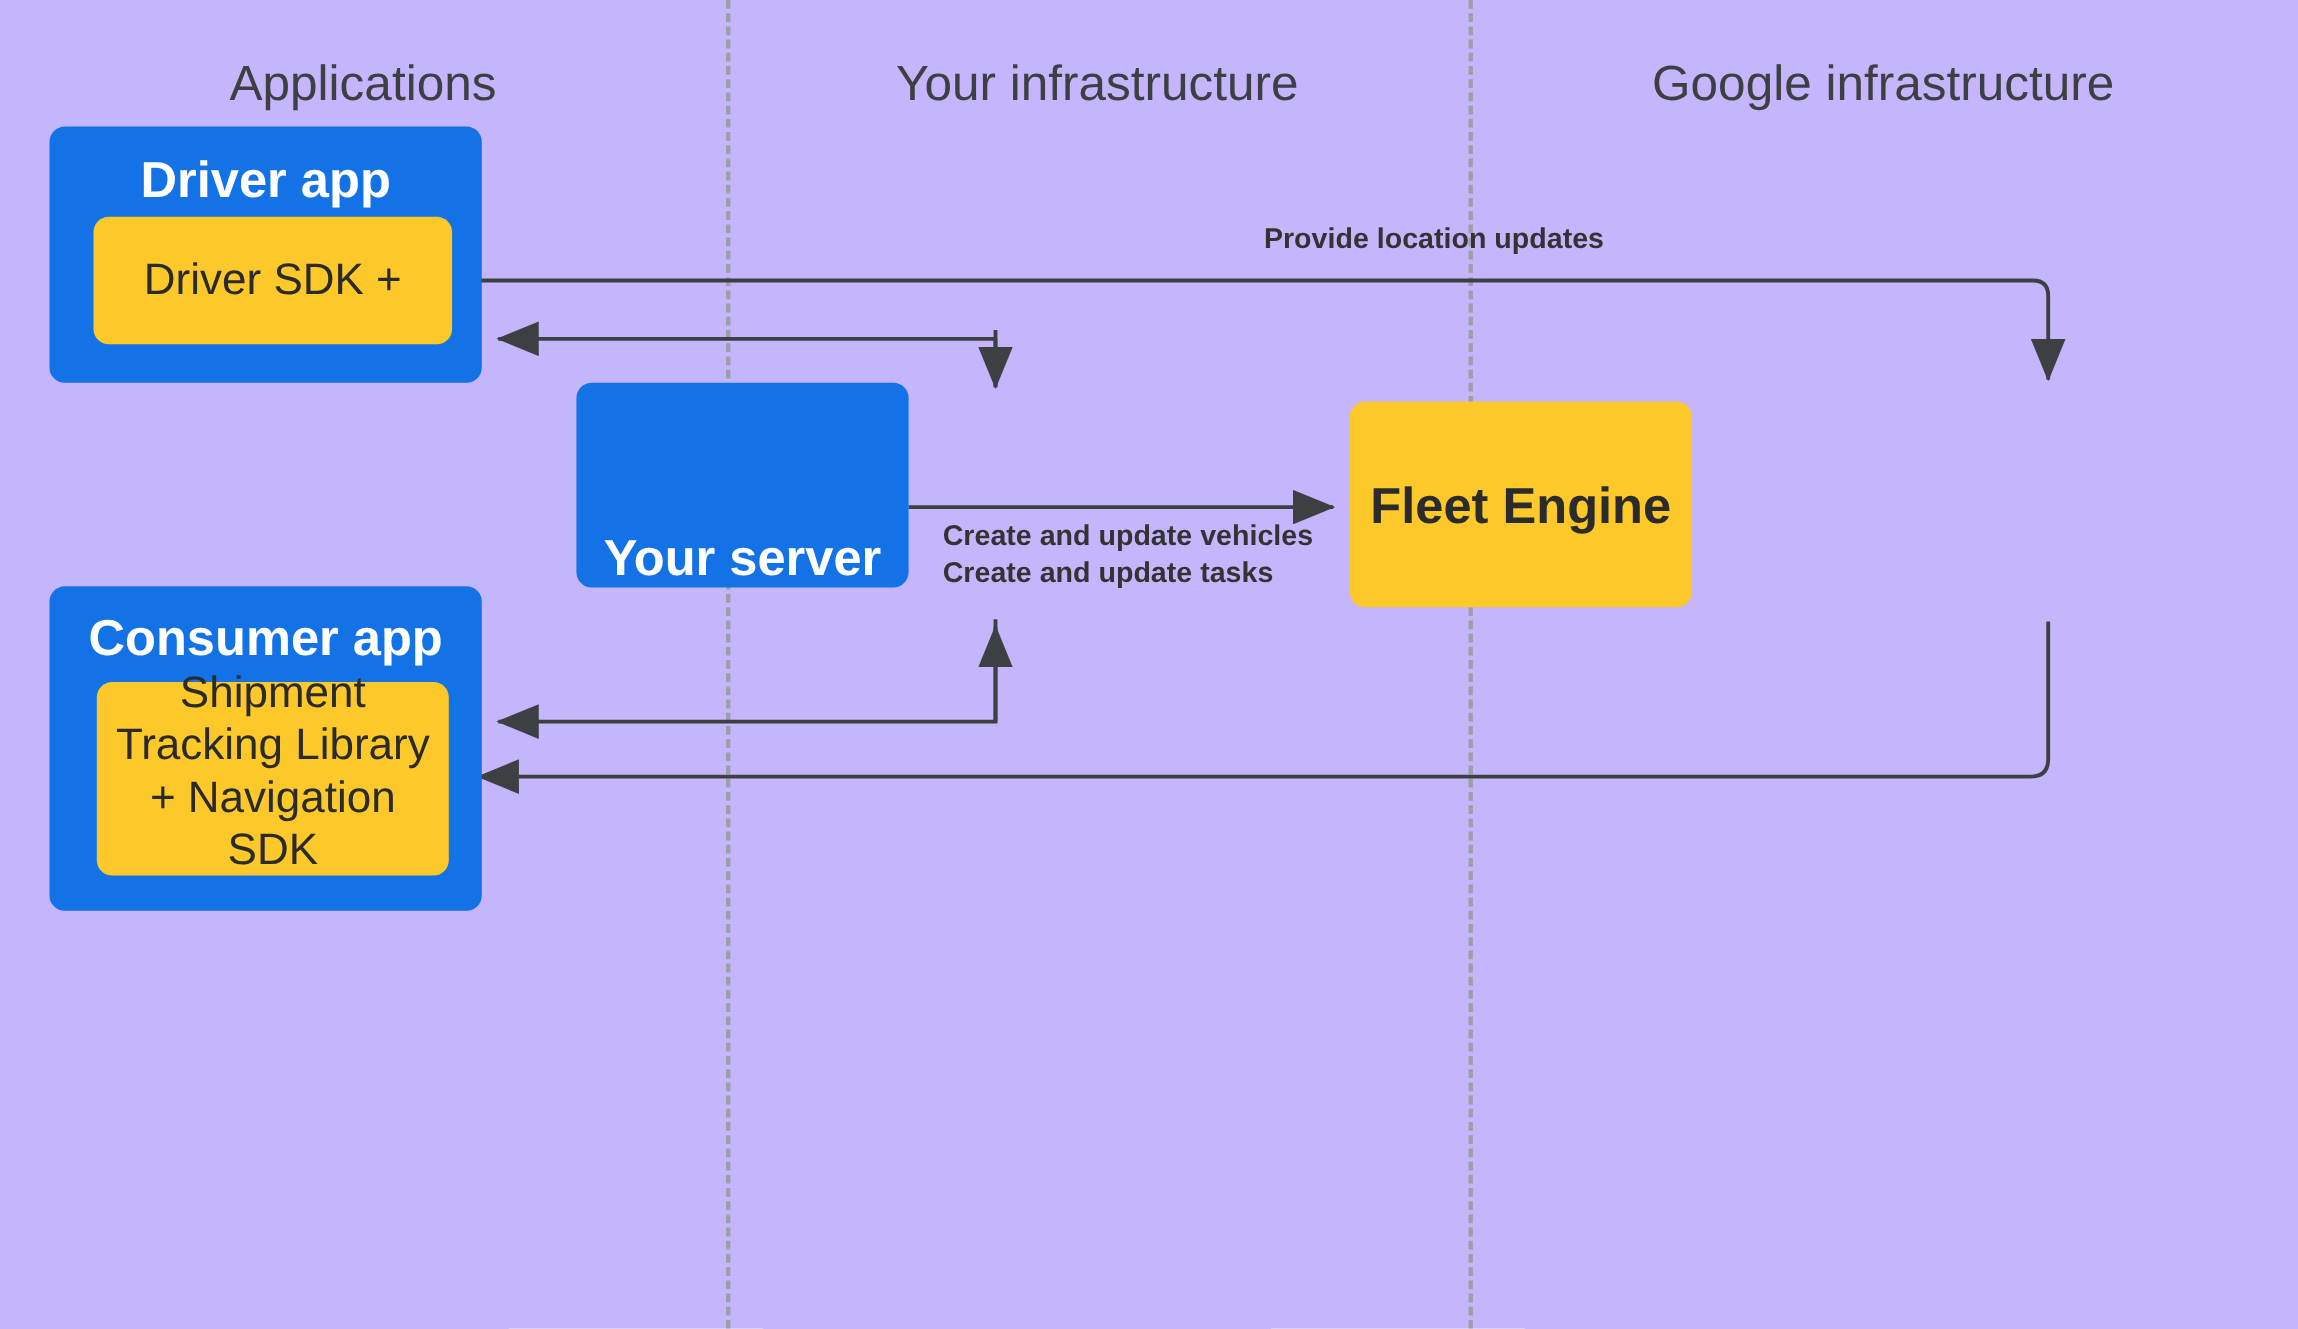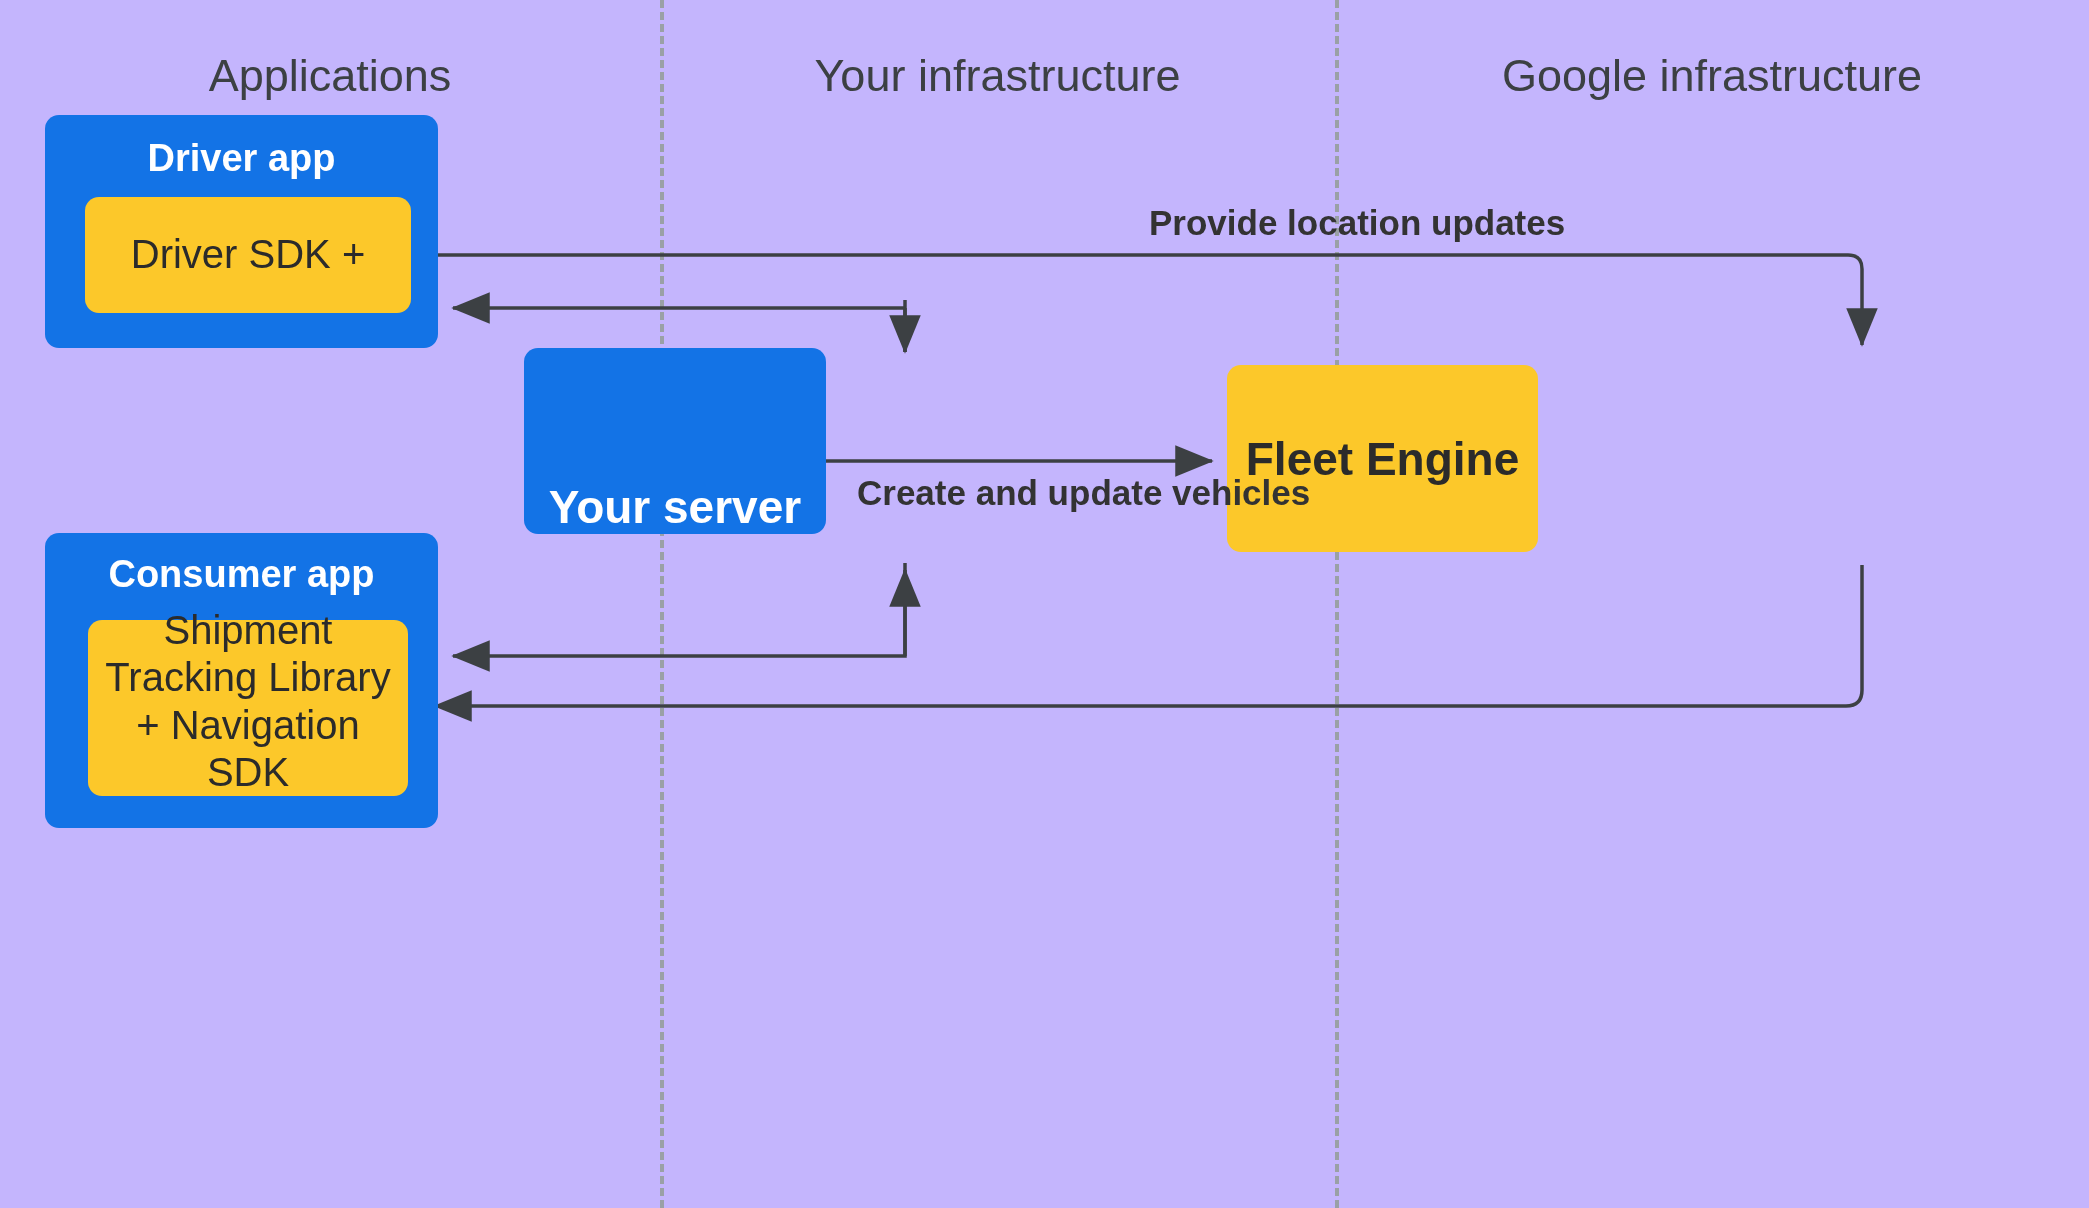--- a/index.html
+++ b/index.html
@@ -58,21 +58,21 @@
     background: #FCC82A;
     border-radius: 14px;
   }
   .app-title {
     position: absolute;
     left: 0;
     right: 0;
     text-align: center;
     color: #ffffff;
     font-weight: bold;
-    font-size: 38px;
+    font-size: 46px;
     line-height: 1.05;
   }
   .sdk-text {
     color: #2b2b2b;
     font-weight: normal;
     font-size: 40px;
     line-height: 1.18;
     padding: 0 10px;
   }
 
@@ -100,21 +100,21 @@
     color: #2b2b2b;
     font-weight: bold;
     font-size: 46px;
   }
 
   
   .edge-label {
     position: absolute;
     color: #333333;
     font-weight: bold;
-    font-size: 35px;
+    font-size: 26px;
     white-space: nowrap;
     line-height: 1.30;
   }
   #label-location-updates  { left: 1149px; top: 200px; }
   #label-create-update     { left: 857px;  top: 470px; }
   #label-shipment-progress { left: 1145px; top: 747px; }
 
   
   #wires {
     position: absolute;
@@ -198,16 +198,17 @@
   </div>
 
   <div class="box box-yellow" id="fleet-engine">
     <div class="fe-label">Fleet Engine</div>
   </div>
 
   <div class="edge-label" id="label-location-updates">Provide location updates</div>
 
   <div class="edge-label" id="label-create-update">
     <div>Create and update vehicles</div>
+    <div>Create and update tasks</div>
   </div>
 
 
 </div>
 
 </body></html>

